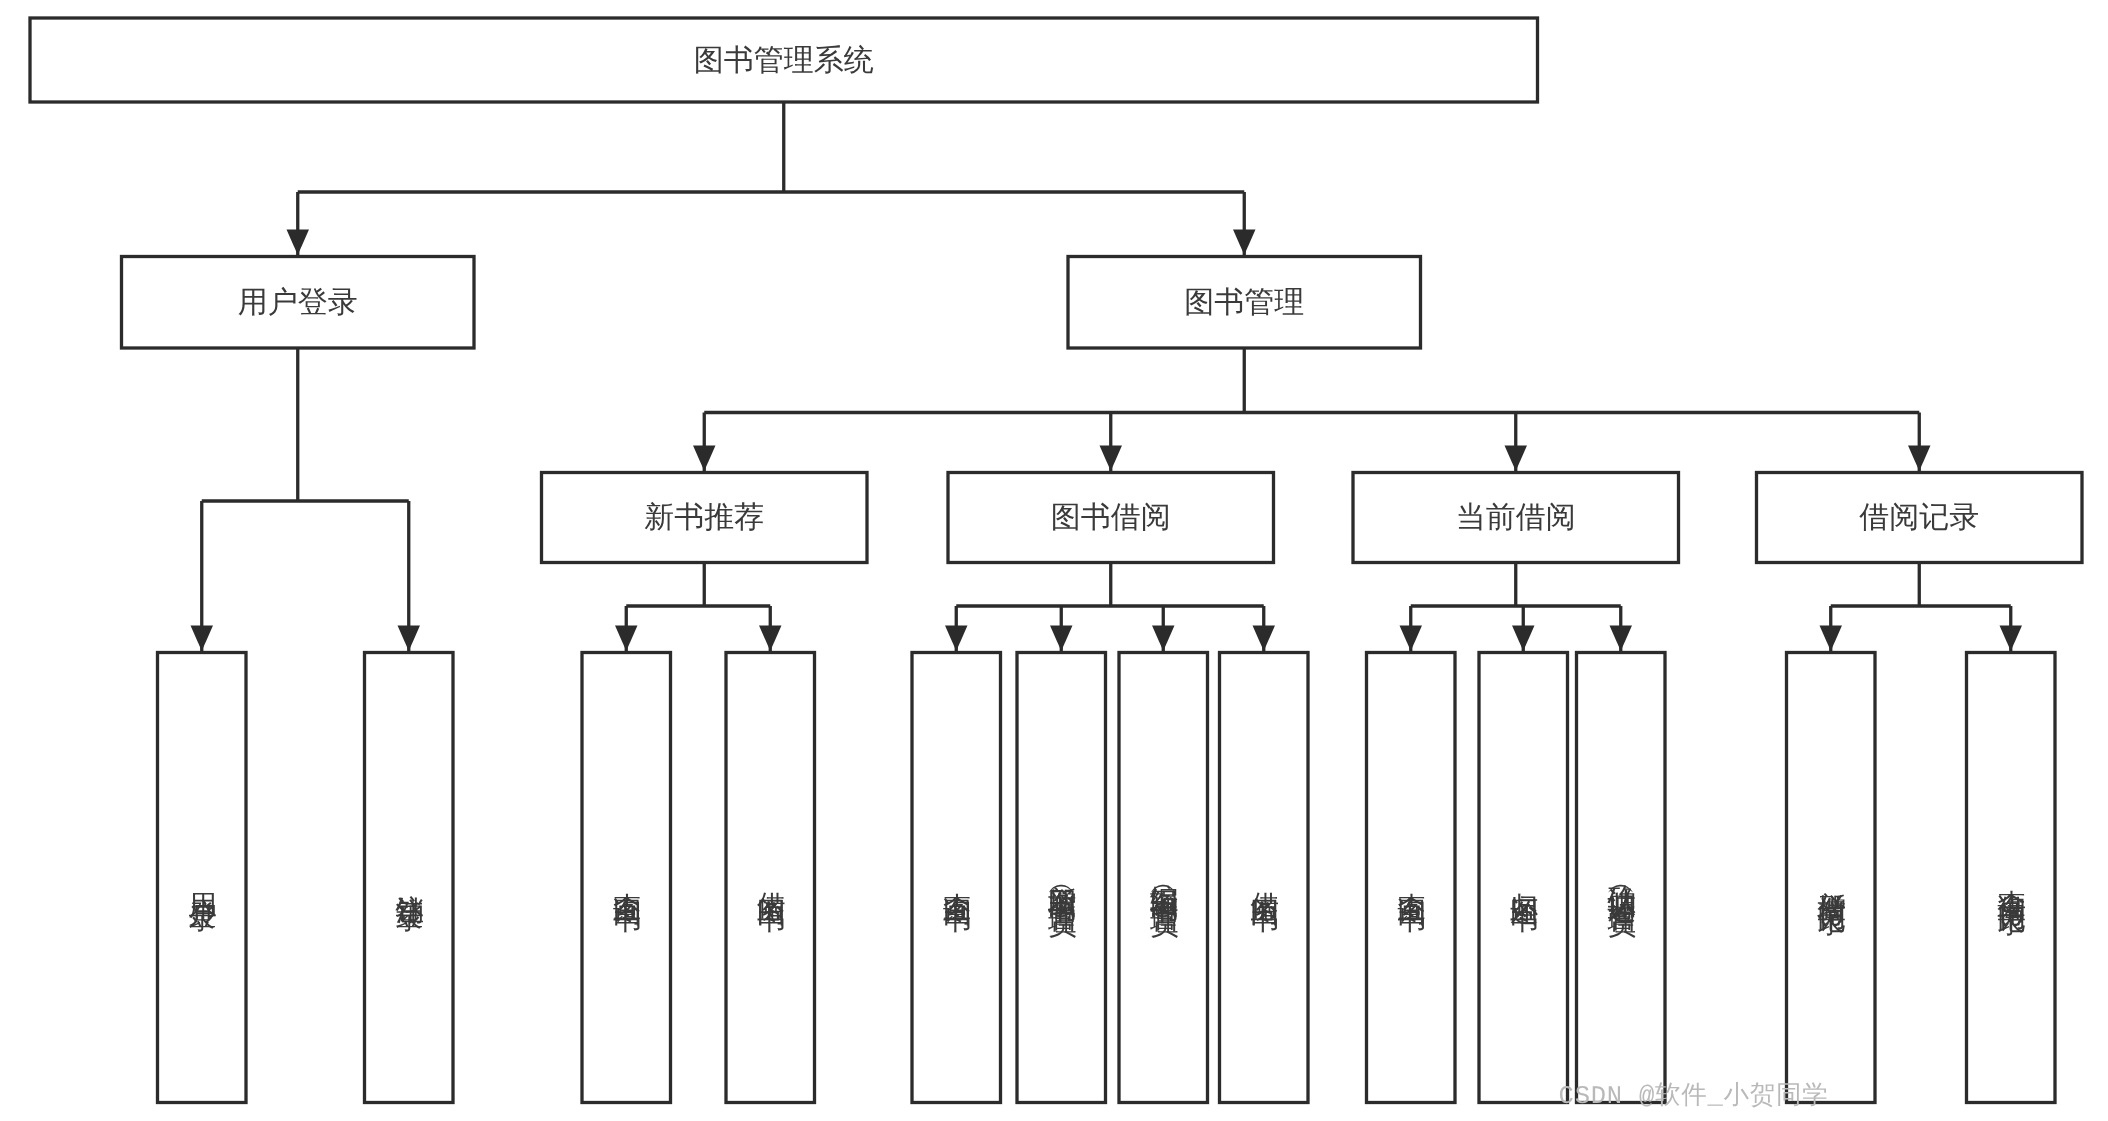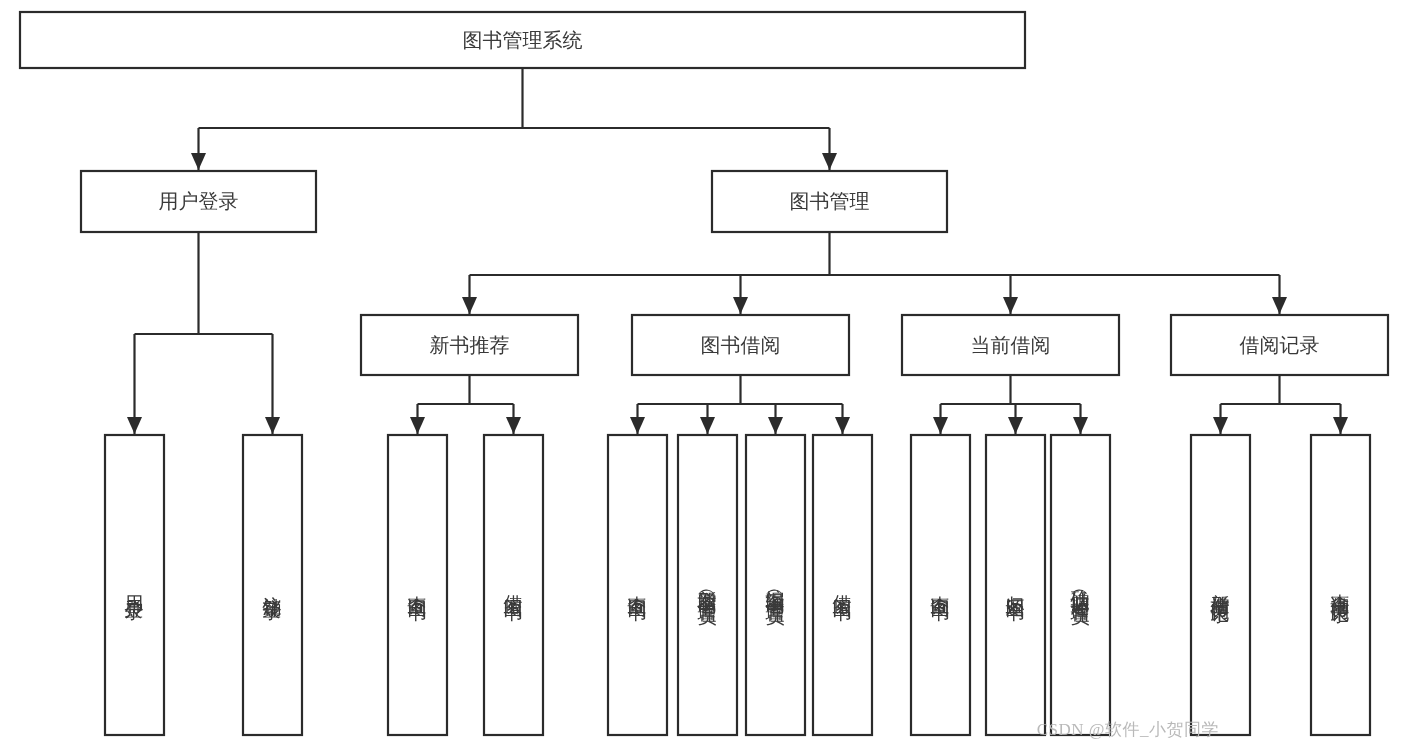--- a/index.html
+++ b/index.html
@@ -63,21 +63,21 @@
     align-items: center;
     justify-content: center;
     text-align: center;
     pointer-events: none;
     user-select: none;
   }
   .watermark {
     position: absolute;
     right: 6px;
     bottom: 6px;
-    font-family: Liberation Serif, serif;
+    font-family: Liberation Mono, monospace;
     font-size: 17px;
     color: #b9b9b9;
     letter-spacing: 0.5px;
     white-space: nowrap;
   }
 </style>
 </head>
 <body>
 
 <div id="diagram-root">

